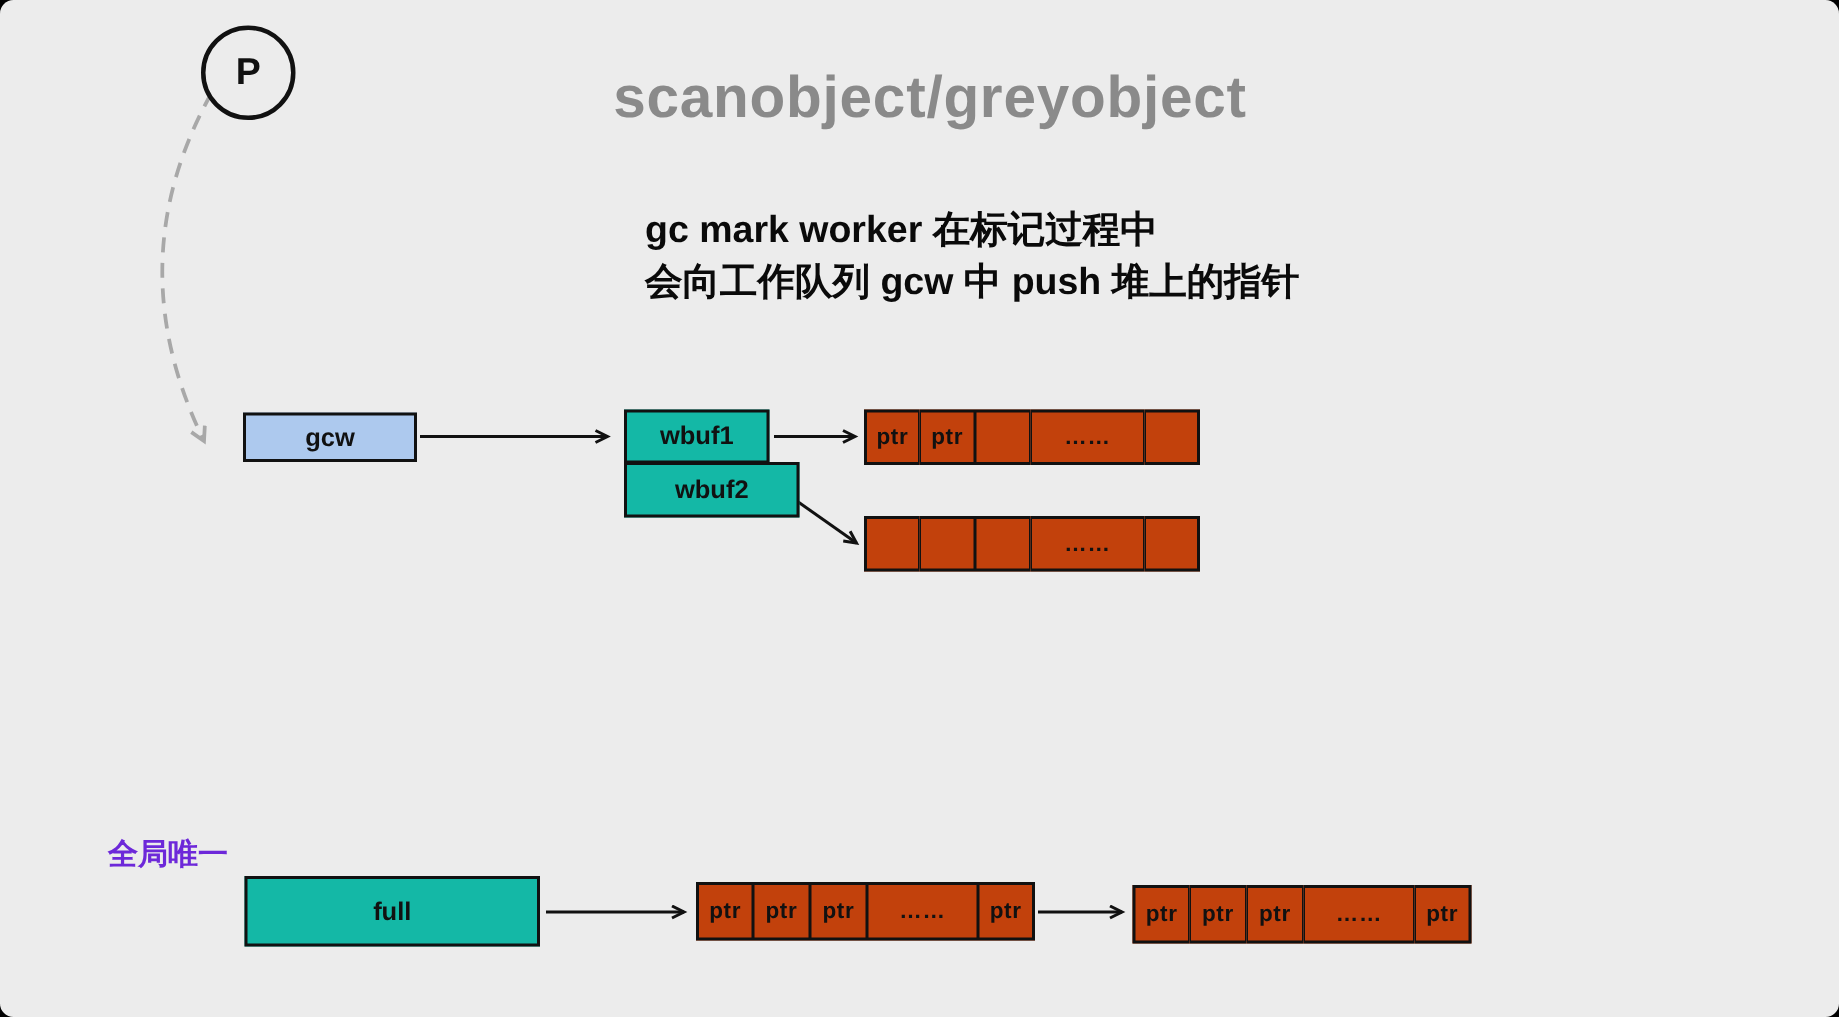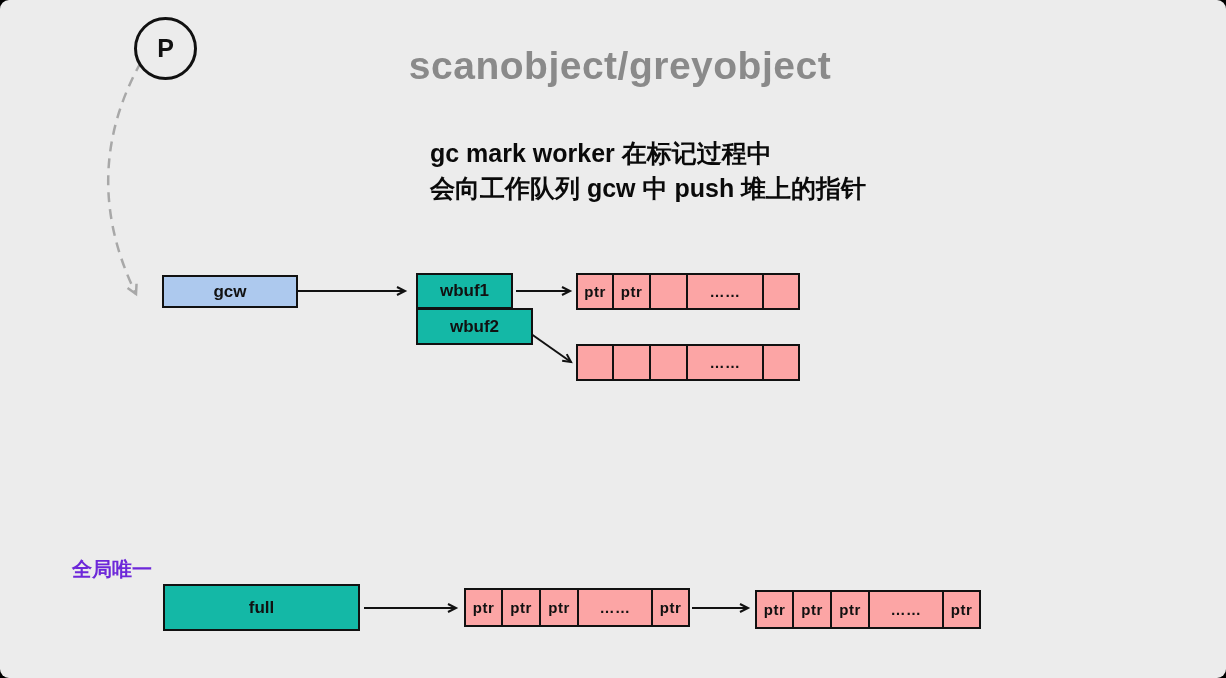--- a/index.html
+++ b/index.html
@@ -60,21 +60,21 @@
     box-sizing: border-box;
     border: 2px solid #111;
     background: #14b8a6;
     display: flex;
     align-items: center;
     justify-content: center;
     font-weight: bold;
     font-size: 17px;
     color: #111;
   }
-  .box-gcw   { left: 162px; top: 275px; width: 136px; height: 33px; background: #adc9ee; }
+  .box-gcw   { left: 162px; top: 275px; width: 116px; height: 33px; background: #adc9ee; }
   .box-wbuf1 { left: 416px; top: 273px; width: 97px;  height: 36px; }
   .box-wbuf2 { left: 416px; top: 308px; width: 117px;  height: 37px; }
   .box-work  { left: 163px; top: 552px; width: 113px; height: 33px; background: #d6e5da; }
   .box-full  { left: 163px; top: 584px; width: 197px; height: 47px; }
   .global-label {
     position: absolute;
     left: 72px; top: 556px;
     font-size: 20px;
     font-weight: bold;
     color: #6d28d9;
@@ -82,21 +82,21 @@
   .cellrow {
     position: absolute;
     display: flex;
     box-sizing: border-box;
   }
   .cellrow .cell {
     box-sizing: border-box;
     border: 2px solid #111;
     border-left-width: 1px;
     border-right-width: 1px;
-    background: #fca5a5;
+    background: #c2410c;
     display: flex;
     align-items: center;
     justify-content: center;
     font-weight: bold;
     font-size: 15px;
     color: #111;
     letter-spacing: 0.5px;
   }
   .cellrow .cell:first-child { border-left-width: 2px; }
   .cellrow .cell:last-child  { border-right-width: 2px; }

